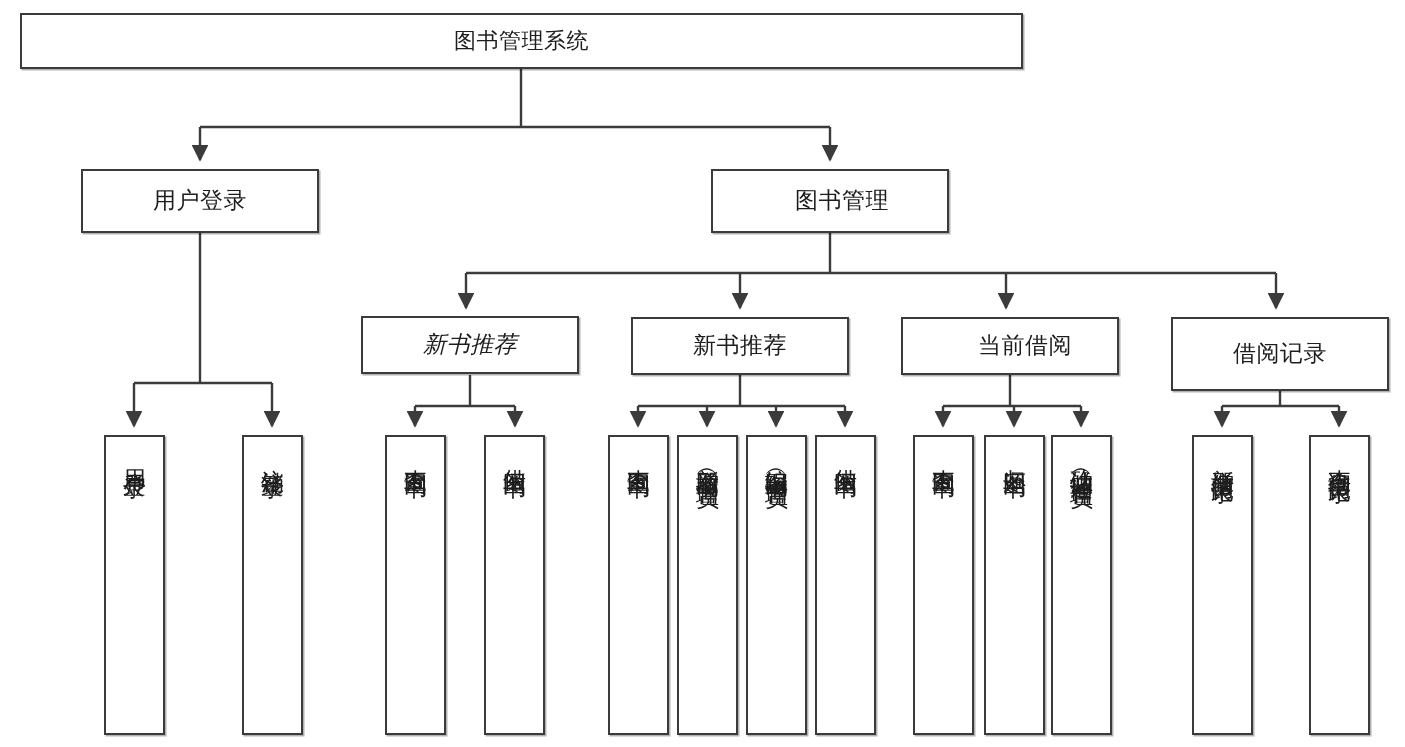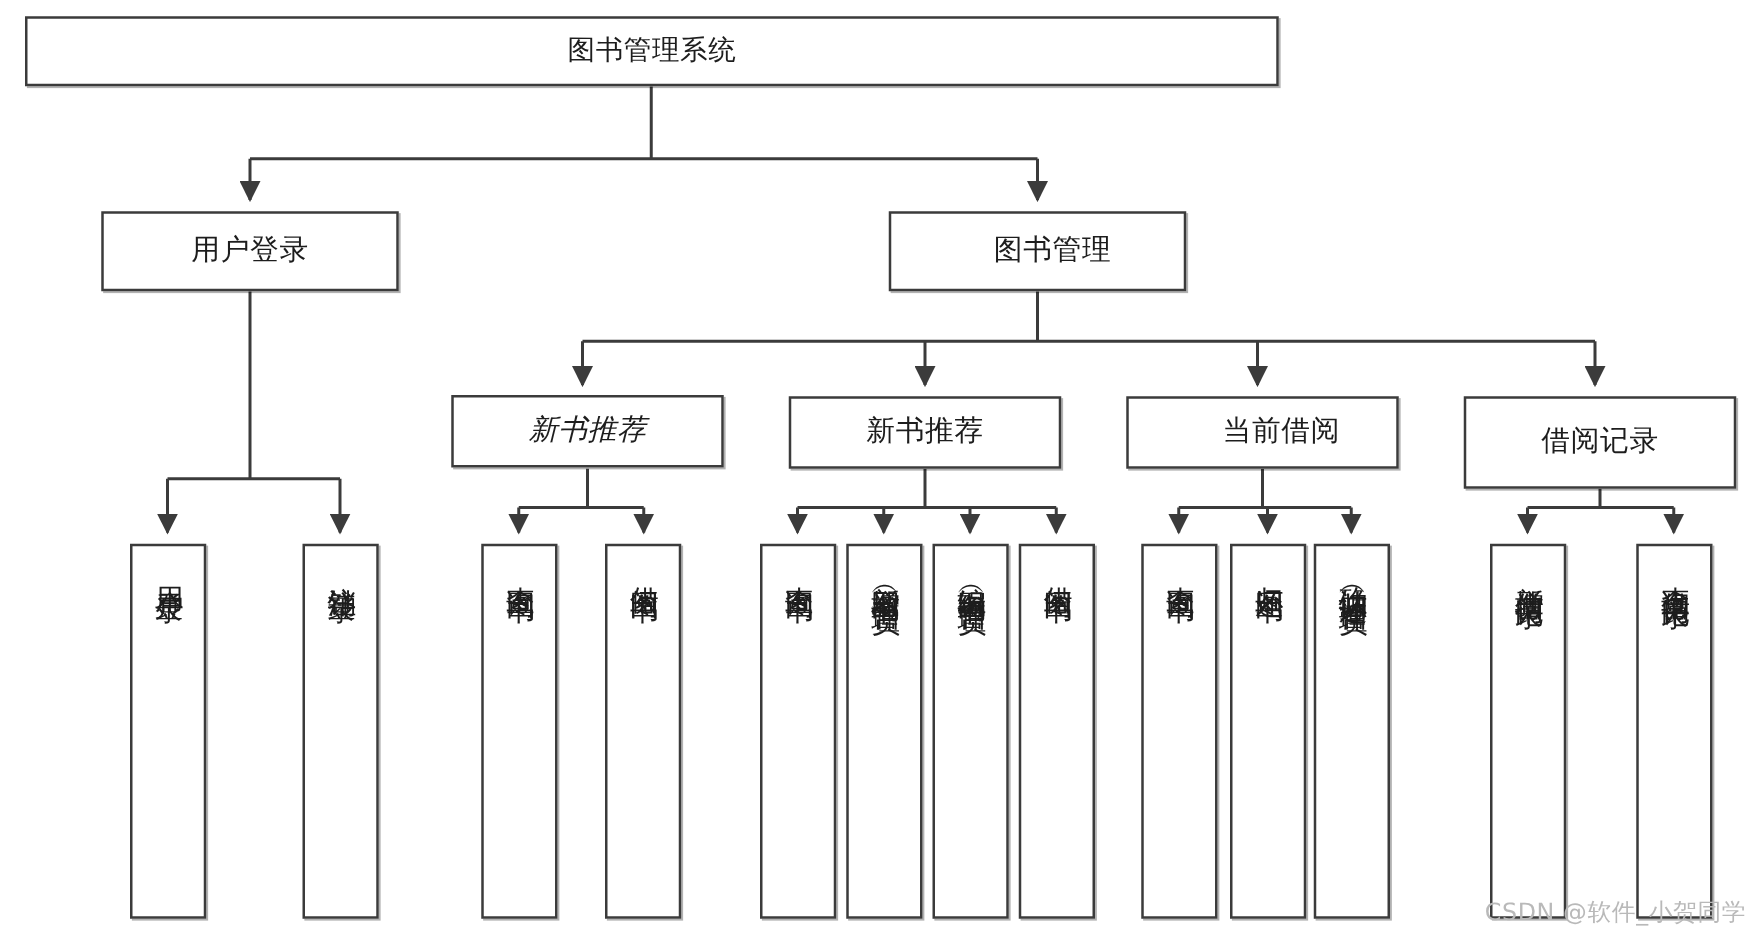--- a/index.html
+++ b/index.html
@@ -182,14 +182,13 @@
         <span class="lbl">确认归还（管理员）</span>
       </div>
       <div class="node v" style="left: 1192px; top: 435px; width: 61px; height: 300px;">
         <span class="lbl">新增借阅记录</span>
       </div>
       <div class="node v" style="left: 1309px; top: 435px; width: 61px; height: 300px;">
         <span class="lbl">查询借阅记录</span>
       </div>
     </div>
 
-  <div class="watermark">CSDN @软件_小贺同学</div>
 </div>
 
 </body></html>

